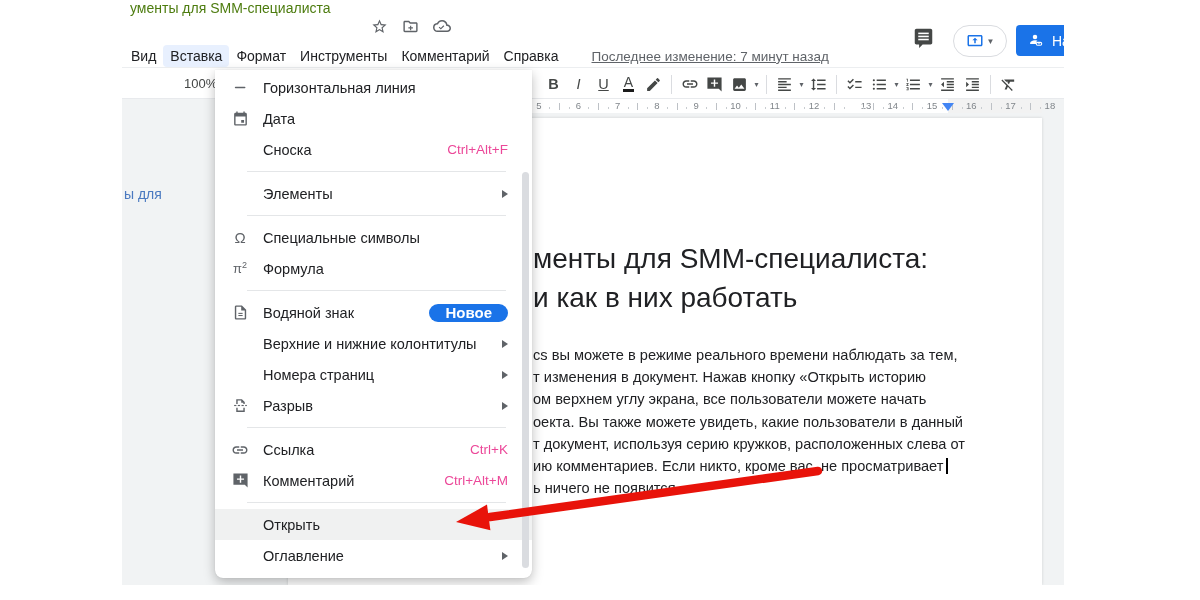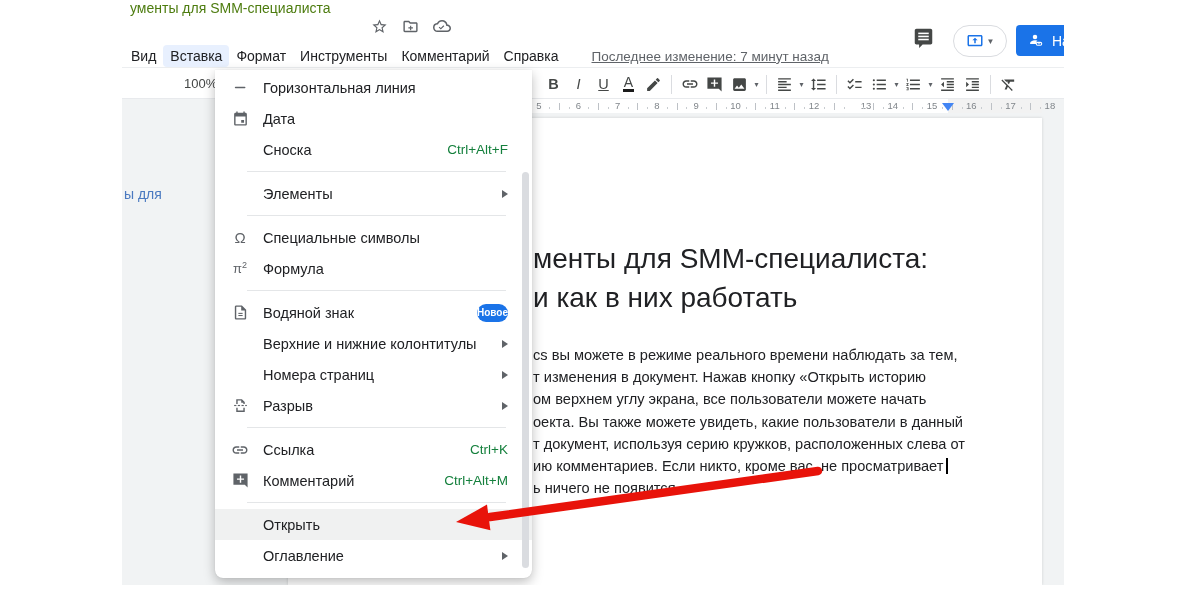--- a/index.html
+++ b/index.html
@@ -54,23 +54,23 @@
   .doc-body{position:absolute;left:533px;top:344px;font-size:14.6px;line-height:22.2px;color:#202124;white-space:nowrap;z-index:3;}
   .caret-bar{display:inline-block;width:1.5px;height:16px;background:#000;margin-left:3px;vertical-align:-3px;}
 
   
   .menu{position:absolute;left:215px;top:70px;width:317px;background:#fff;border-radius:0 0 8px 8px;
         box-shadow:0 4px 12px rgba(0,0,0,.26),0 0 1px rgba(0,0,0,.14);padding:2px 0 7px;z-index:10;}
   .mi{height:31px;display:flex;align-items:center;padding:0 24px 0 14px;font-size:14.5px;color:#202124;cursor:pointer;}
   .mi.hl{background:#f0f1f1;}
   .mi-ic{width:22px;margin-right:12px;display:flex;justify-content:center;align-items:center;color:#5f6368;}
   .mi-label{flex:1;white-space:nowrap;}
-  .mi-sc{color:#15803d;font-size:13.5px;white-space:nowrap;}
+  .mi-sc{color:#ec4899;font-size:13.5px;white-space:nowrap;}
   .mi-arrow{width:0;height:0;border-top:4.5px solid transparent;border-bottom:4.5px solid transparent;border-left:6px solid #5f6368;}
-  .mi-badge{background:#1a73e8;color:#fff;font-size:10px;font-weight:700;padding:3px 0;border-radius:11px;line-height:12px;}
+  .mi-badge{background:#1a73e8;color:#fff;font-size:15px;font-weight:700;padding:3px 16px;border-radius:11px;line-height:12px;}
   .menu-scrollbar{position:absolute;right:3px;top:102px;width:7px;height:396px;background:#dadce0;border-radius:4px;cursor:pointer;}
 
   .arrow-svg{position:absolute;left:0;top:0;z-index:30;pointer-events:none;}
 </style>
 </head>
 <body>
 
 <div class="app">
 
   <div class="canvas"></div>

